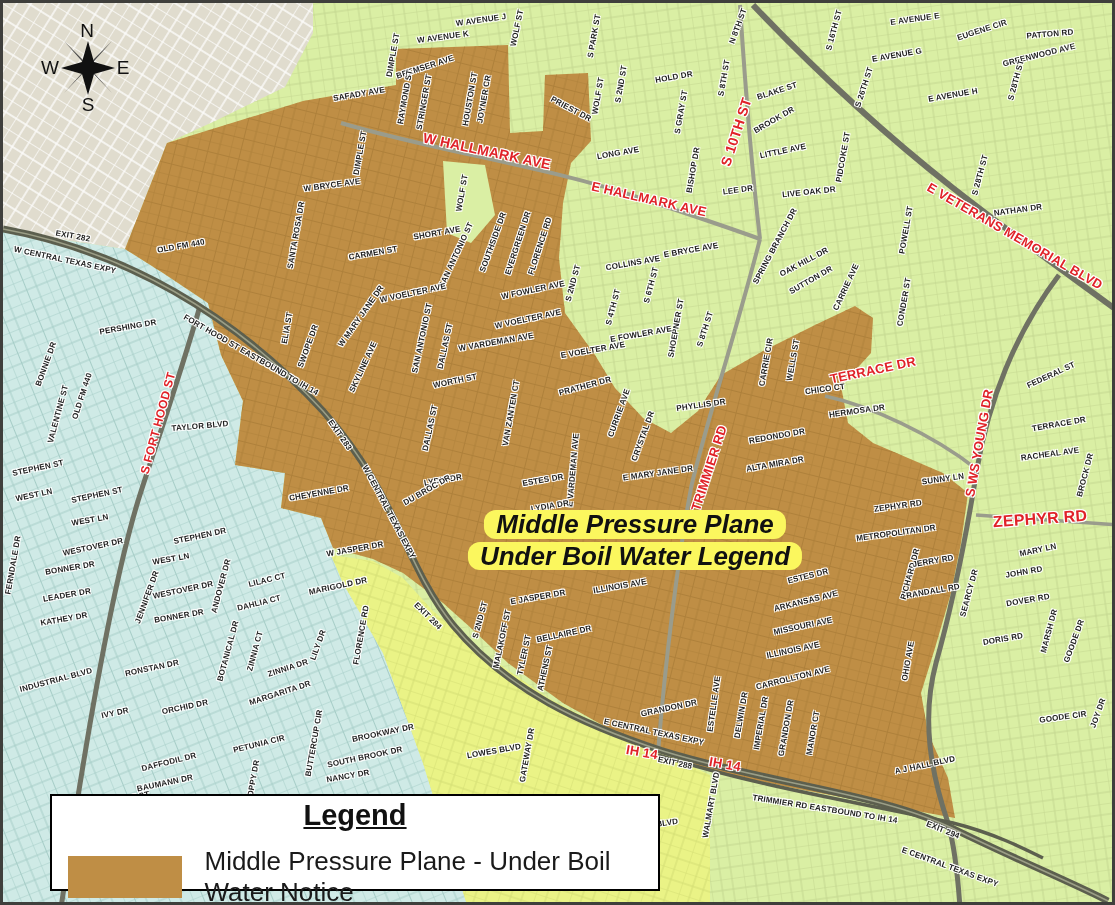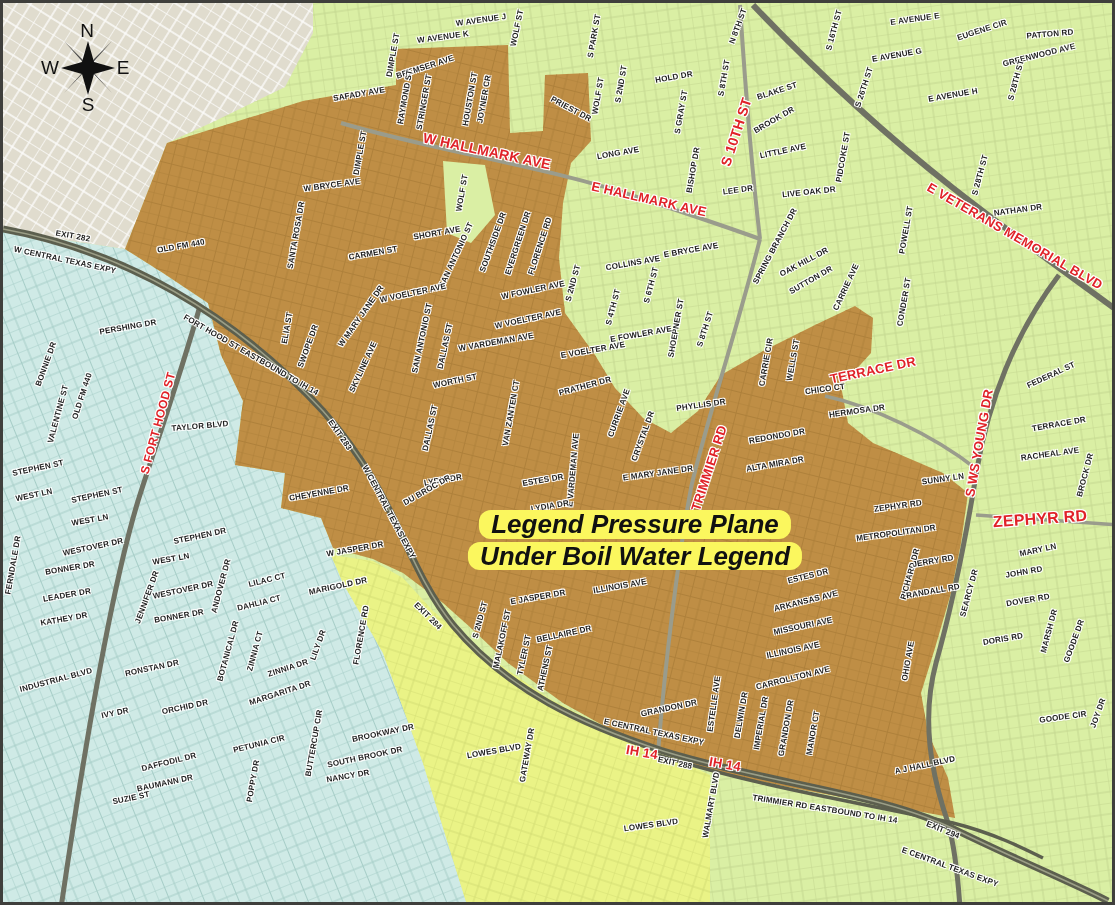--- a/index.html
+++ b/index.html
@@ -309,18 +309,25 @@
       <span class="lbl red" style="left: 870px; top: 367px; --r: -12deg; font-size: 13px;">TERRACE DR</span>
       <span class="lbl red" style="left: 976px; top: 440px; --r: -80deg; font-size: 13px;">S WS YOUNG DR</span>
       <span class="lbl red" style="left: 1037px; top: 516px; --r: -4deg; font-size: 16px;">ZEPHYR RD</span>
       <span class="lbl red" style="left: 706px; top: 465px; --r: -72deg; font-size: 13px;">TRIMMIER RD</span>
       <span class="lbl red" style="left: 155px; top: 420px; --r: -75deg; font-size: 12px;">S FORT HOOD ST</span>
       <span class="lbl red" style="left: 639px; top: 749px; --r: 10deg; font-size: 13px;">IH 14</span>
       <span class="lbl red" style="left: 722px; top: 761px; --r: 10deg; font-size: 13px;">IH 14</span>
     </div>
 
   <div class="notice">
-    <span class="nline">Legend Pressure Plane</span>
+    <span class="nline">Middle Pressure Plane</span>
     <span class="nline">Under Boil Water Legend</span>
   </div>
 
+  <div class="legend">
+    <div class="legend-title">Legend</div>
+    <div class="legend-row">
+      <span class="swatch" style="background: rgb(191, 142, 69);"></span>
+      <span class="legend-label">Middle Pressure Plane - Under Boil Water Notice</span>
+    </div>
+  </div>
 
 </div>
 
 </body></html>

